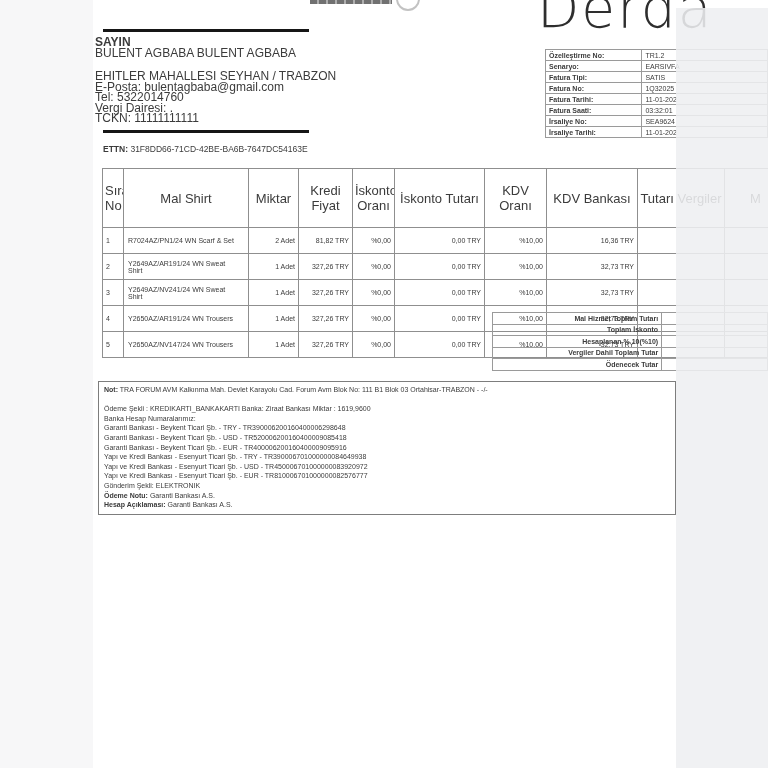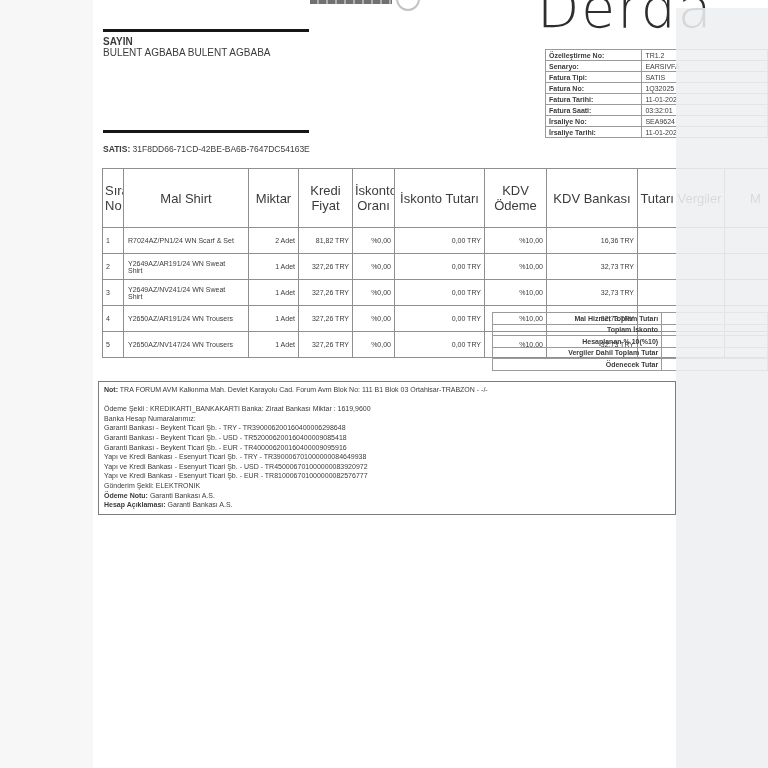--- a/index.html
+++ b/index.html
@@ -15,21 +15,21 @@
   
   .brand{position:absolute;left:537px;top:-24px;font-size:55px;font-weight:200;
     color:#2e2e2e;letter-spacing:2px;font-family:"DejaVu Sans",sans-serif;z-index:5;white-space:nowrap;}
   .mini-strip{position:absolute;left:310px;top:0;width:82px;height:4px;
     background:repeating-linear-gradient(90deg,#4d4d4d 0 7px,#9a9a9a 7px 9px);opacity:.8;}
   .stamp{position:absolute;left:396px;top:-13px;width:20px;height:20px;border:2px solid #8f8f8f;
     border-radius:50%;opacity:.55;}
   .rule{position:absolute;left:103px;width:206px;height:2.5px;background:#161616;}
   .rule1{top:29px;} .rule2{top:130px;}
   
-  .buyer{position:absolute;left:103px;top:37px;font-size:10px;line-height:10.5px;}
+  .buyer{position:absolute;left:95px;top:37px;font-size:12px;line-height:10.5px;}
   .buyer .t{font-weight:bold;}
   .buyer .gap{height:13px;}
   
   .ettn{position:absolute;left:103px;top:144px;font-size:8.5px;}
   .ettn b{font-weight:bold;}
   
   .info-tbl{position:absolute;left:545px;top:49px;border-collapse:collapse;table-layout:fixed;
     font-size:7px;z-index:4;}
   .info-tbl td{border:1px solid #9a9a9a;height:10px;padding:0 3px;white-space:nowrap;overflow:hidden;}
   .info-lbl{width:92px;font-weight:bold;}
@@ -62,24 +62,31 @@
 
 <div class="mini-strip"></div>
 <div class="stamp"></div>
 <div class="brand">Derda</div>
 
 <div class="rule rule1"></div>
 <div class="buyer">
   <div class="t">SAYIN</div>
   <div>BULENT AGBABA BULENT AGBABA</div>
   <div class="gap"></div>
+  <div>
+      <div>EHITLER MAHALLESI SEYHAN / TRABZON</div>
+      <div>E-Posta: bulentagbaba@gmail.com</div>
+      <div>Tel: 5322014760</div>
+      <div>Vergi Dairesi: .</div>
+      <div>TCKN: 11111111111</div>
+    </div>
 </div>
 <div class="rule rule2"></div>
 <div class="ettn">
-  <b>SATIS:</b>
+  <b>ETTN:</b>
   <span>31F8DD66-71CD-42BE-BA6B-7647DC54163E</span>
 </div>
 
 <table class="info-tbl">
   <tbody id="info-tbody">
       <tr>
         <td class="info-lbl">Özelleştirme No:</td>
         <td class="info-val">TR1.2</td>
       </tr>
       <tr>
@@ -127,21 +134,21 @@
       <col style="width:62px">
   </colgroup>
   <thead>
       <tr id="items-head-row">
         <th class="h0">Sıra No</th>
         <th class="h1">Mal Shirt</th>
         <th class="h2">Miktar</th>
         <th class="h3">Kredi Fiyat</th>
         <th class="h4">İskonto Oranı</th>
         <th class="h5">İskonto Tutarı</th>
-        <th class="h6">KDV Ödeme</th>
+        <th class="h6">KDV Oranı</th>
         <th class="h7">KDV Bankası</th>
         <th class="h8">Tutarı Vergiler</th>
         <th class="h9">M</th>
       </tr>
     </thead>
   <tbody id="items-tbody">
       <tr>
         <td class="c0">1</td>
         <td class="name">R7024AZ/PN1/24 WN Scarf &amp; Set</td>
         <td class="num">2 Adet</td>

